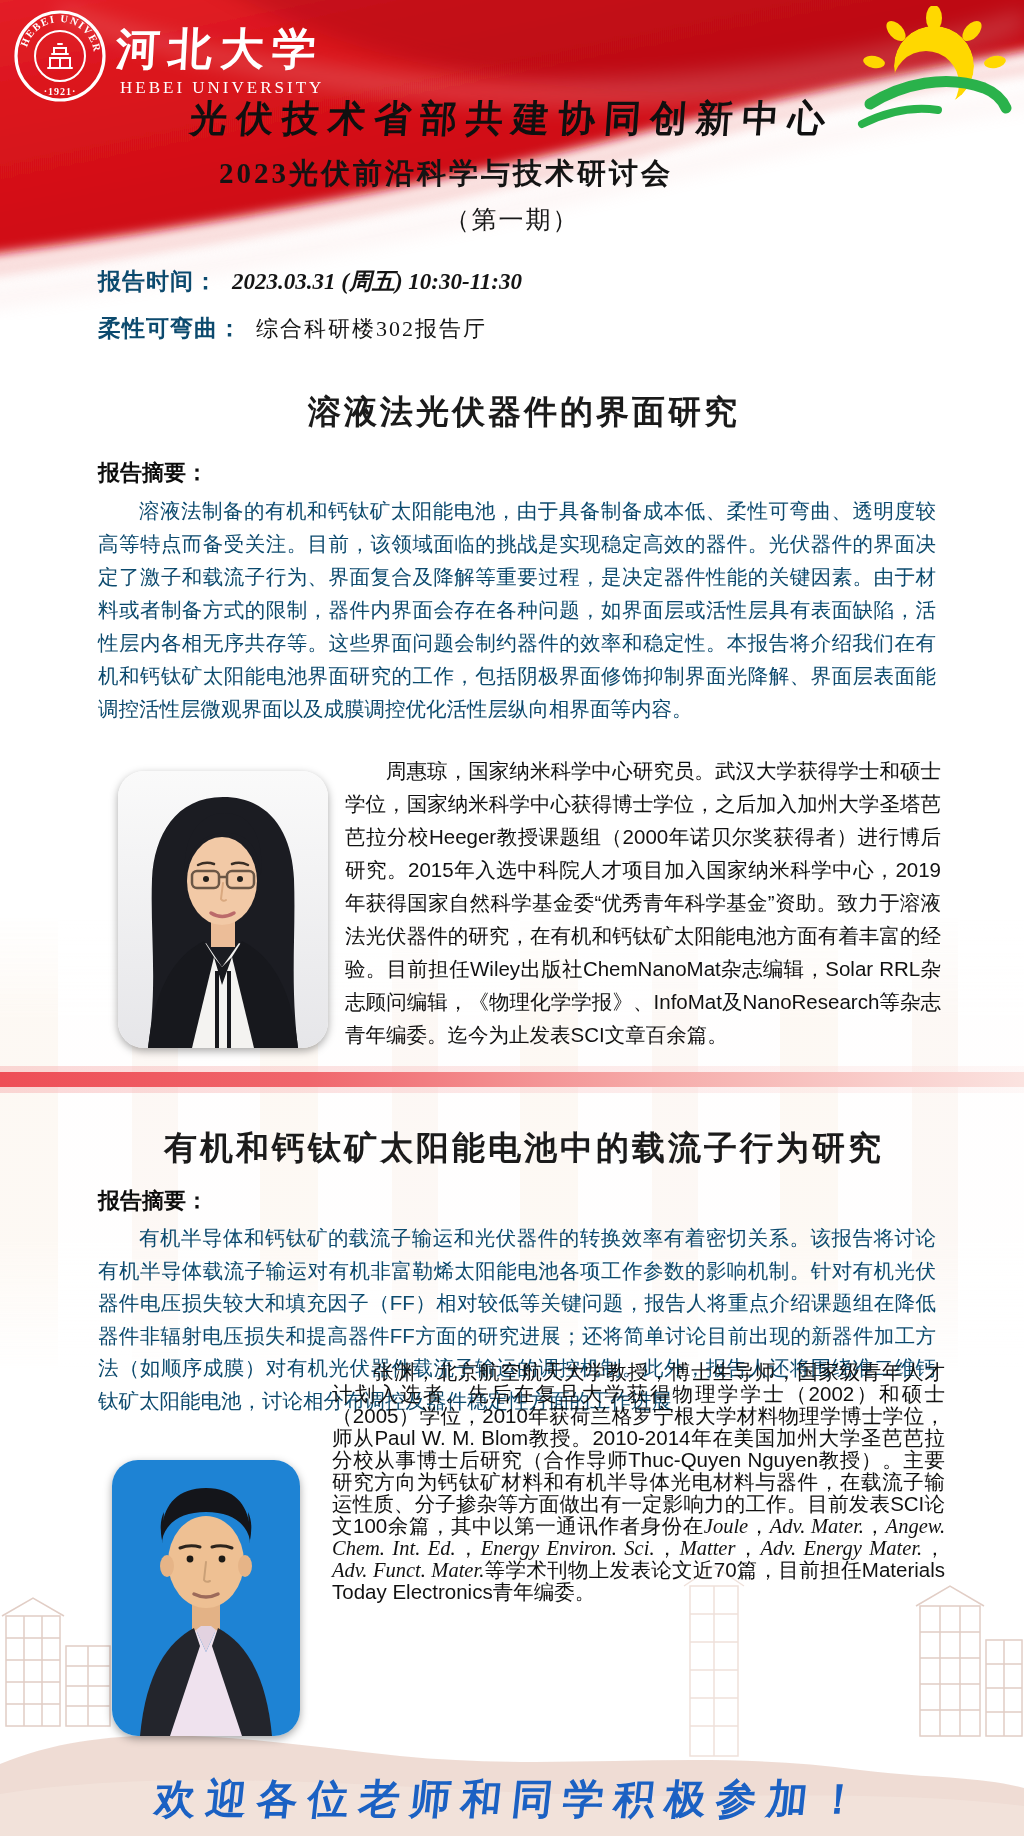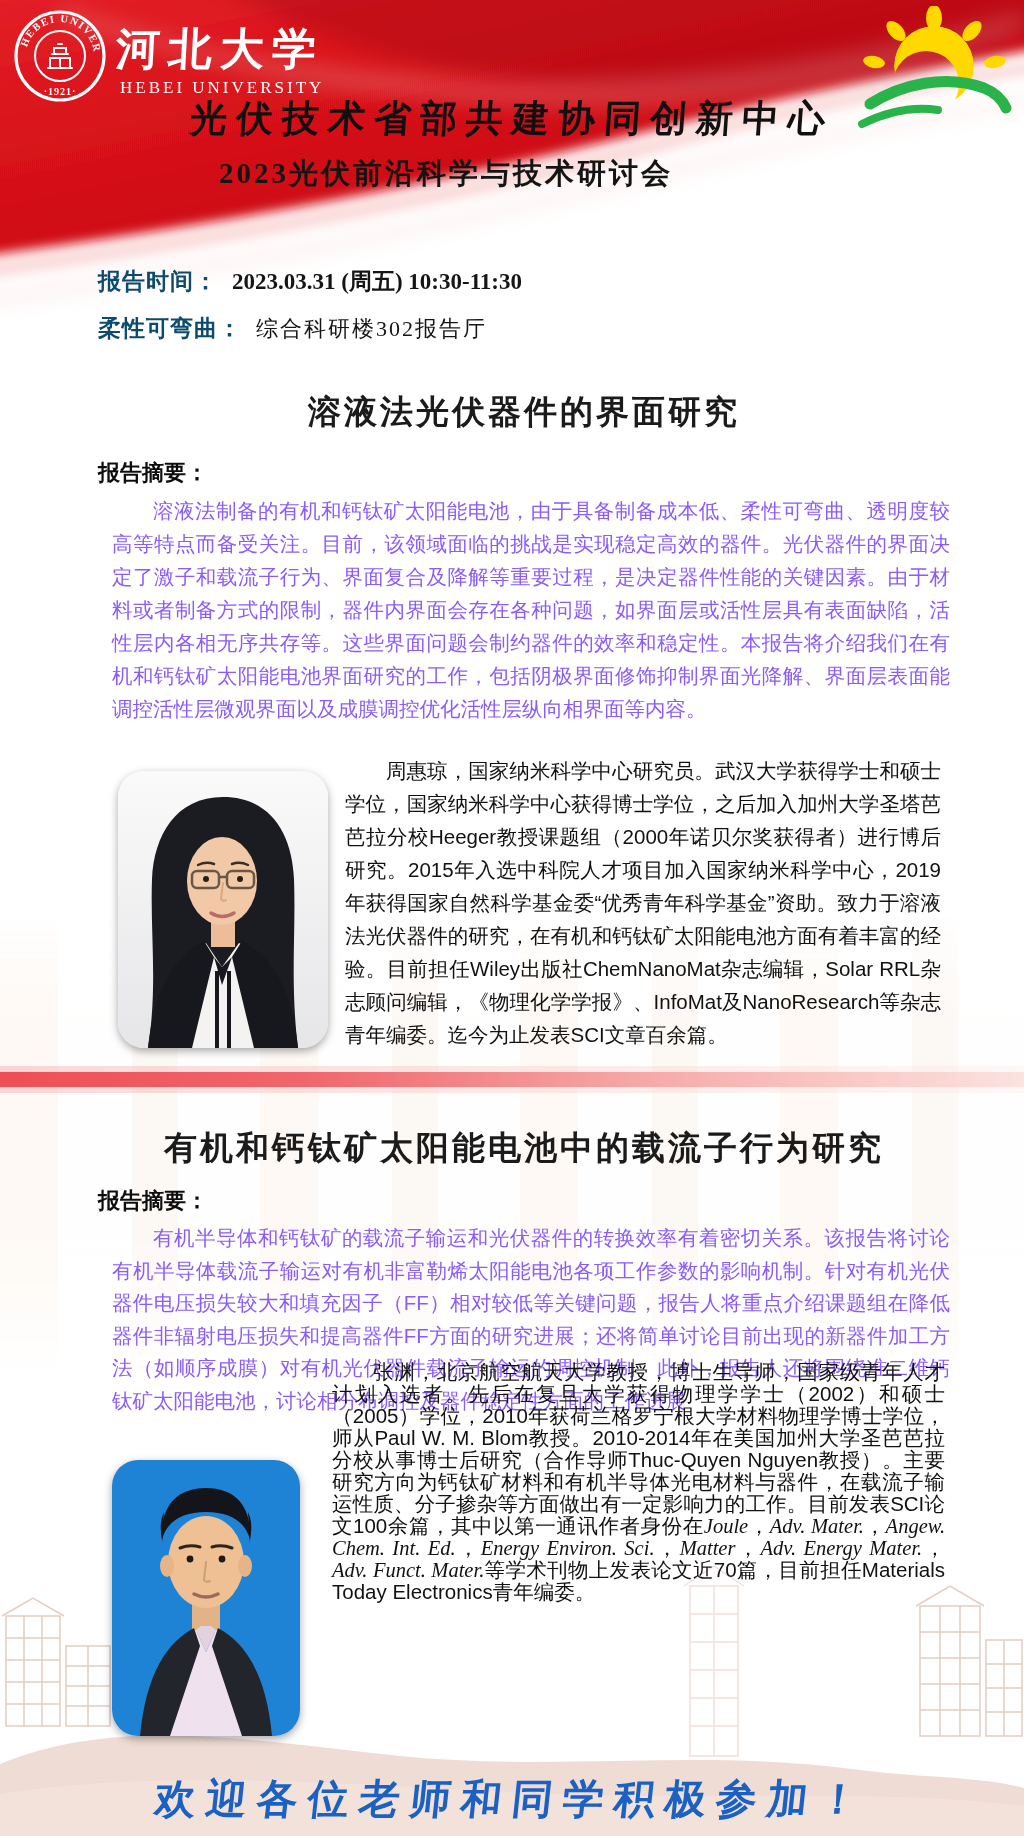--- a/index.html
+++ b/index.html
@@ -28,29 +28,29 @@
   .series-title{left:0;top:154px;width:892px;text-align:center;z-index:4;
     font-size:29px;font-weight:600;letter-spacing:3px;color:#141414;
     font-family:"Liberation Serif","DejaVu Serif",serif;}
   .session{left:0;top:203px;width:1024px;text-align:center;z-index:4;
     font-size:25px;letter-spacing:2px;color:#181818;
     font-family:"Liberation Serif","DejaVu Serif",serif;}
 
   
   .info-row{left:98px;width:860px;z-index:4;font-size:23px;}
   .info-label{font-weight:bold;font-size:23px;color:#0c4a6e;letter-spacing:1px;}
-  .info-value-time{font-family:"Liberation Serif","DejaVu Serif",serif;font-weight:bold;font-size:23px;margin-left:14px;}
+  .info-value-time{font-family:"Liberation Serif","DejaVu Serif",serif;font-weight:bold;font-size:23px;margin-left:14px;font-style:italic;}
   .info-value-place{font-family:"Liberation Serif","DejaVu Serif",serif;font-size:22px;margin-left:14px;letter-spacing:2px;}
 
   
   .talk-title{left:12px;width:1024px;text-align:center;font-size:33px;font-weight:600;
     letter-spacing:3px;color:#1b1b1b;z-index:4;}
   .abstract-label{left:98px;font-size:22px;font-weight:bold;color:#0d0d0d;z-index:4;}
-  .abstract-text{left:112px;width:838px;font-size:20.5px;line-height:33px;text-align:justify;
-    text-indent:2em;color:#8b5cf6;z-index:4;}
+  .abstract-text{left:98px;width:838px;font-size:20.5px;line-height:33px;text-align:justify;
+    text-indent:2em;color:#0c4a6e;z-index:4;}
   #abstract2{line-height:32.5px;}
 
   .speaker-photo{border-radius:26px;overflow:hidden;z-index:4;
     box-shadow:0 3px 8px rgba(0,0,0,.35);}
   .speaker-photo svg{display:block;}
   .bio-text{font-size:20.5px;text-align:justify;text-indent:2em;color:#111;z-index:4;}
   #bio1{left:345px;top:754px;width:596px;line-height:33px;}
   #bio2{left:332px;top:1361px;width:613px;line-height:22px;}
 
   
@@ -145,20 +145,21 @@
       <ellipse cx="118" cy="25" rx="7" ry="12" fill="#ffd800" transform="rotate(42 118 25)"></ellipse>
       <ellipse cx="20" cy="56" rx="6" ry="11" fill="#ffd800" transform="rotate(-80 20 56)"></ellipse>
       <ellipse cx="141" cy="56" rx="6" ry="11" fill="#ffd800" transform="rotate(80 141 56)"></ellipse>
       <path d="M16,98 C48,78 92,68 130,82 C140,86 148,93 152,102" stroke="#2ab24b" stroke-width="11" fill="none" stroke-linecap="round"></path>
       <path d="M8,118 C34,105 58,100 84,104" stroke="#2ab24b" stroke-width="8" fill="none" stroke-linecap="round"></path>
     </svg>
   </div>
 
   <div class="abs center-name">光伏技术省部共建协同创新中心</div>
   <div class="abs series-title">2023光伏前沿科学与技术研讨会</div>
+  <div class="abs session">（第一期）</div>
 
   <div class="abs info-row" style="top:266px">
     <span class="info-label hei">报告时间：</span><span class="info-value-time">2023.03.31 (周五)  10:30-11:30</span>
   </div>
   <div class="abs info-row" style="top:313px">
     <span class="info-label hei">柔性可弯曲：</span><span class="info-value-place">综合科研楼302报告厅</span>
   </div>
 
   <div class="abs talk-title" style="top:390px">溶液法光伏器件的界面研究</div>
   <div class="abs abstract-label" style="top:458px">报告摘要：</div>

